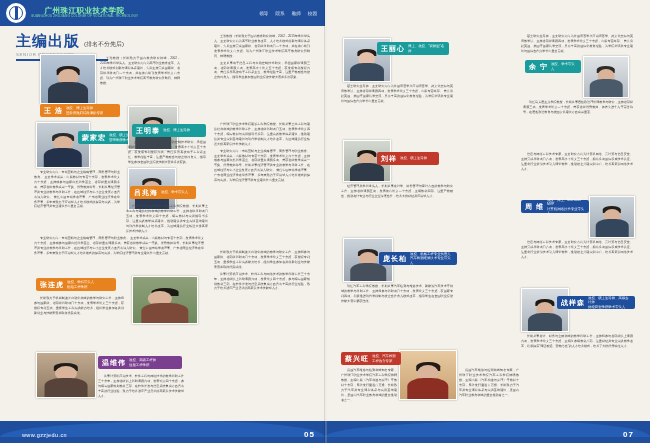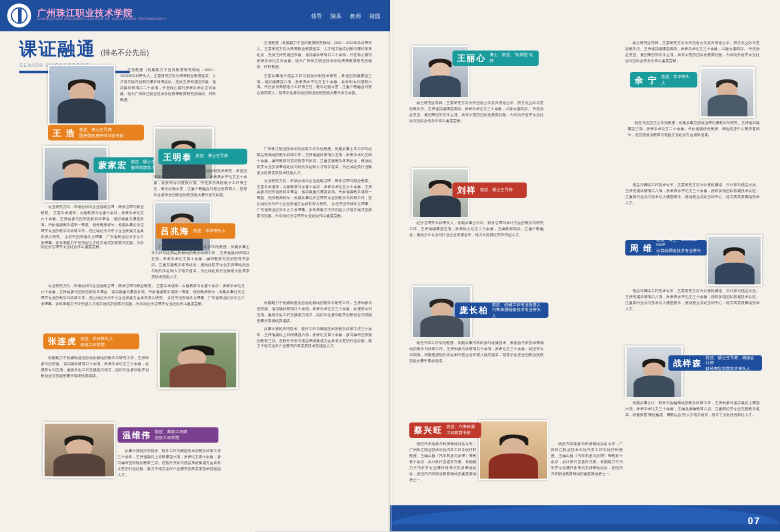--- a/index.html
+++ b/index.html
@@ -10,21 +10,21 @@
   .leaf.right{background:#f4f1ea;}
   .gutter{position:absolute;left:324px;top:0;width:3px;height:443px;
     background:linear-gradient(to right,rgba(0,0,0,.18),rgba(0,0,0,.05),rgba(255,255,255,.35),rgba(0,0,0,.06));z-index:40;}
   
   .hdr{position:absolute;left:0;top:0;height:26px;width:100%;background:#1f4e9c;display:flex;align-items:center;z-index:20;}
   .hdr.left{background:#1f4e9c;}
   .logo{width:20px;height:20px;margin-left:6px;border-radius:50%;background:#fff;position:relative;flex:0 0 auto;}
   .logo:after{content:"";position:absolute;left:3px;top:3px;width:14px;height:14px;border-radius:50%;
     border:1.5px solid #1f4e9c;box-sizing:border-box;}
   .logo:before{content:"";position:absolute;left:8.5px;top:4px;width:3px;height:12px;background:#1f4e9c;}
-  .sch{margin-left:5px;color:#f9a8d4;line-height:1.05;}
+  .sch{margin-left:5px;color:#86efac;line-height:1.05;text-align:center;}
   .sch .cn{font-size:7.5px;letter-spacing:.5px;font-weight:bold;}
   .sch .en{font-size:3px;letter-spacing:.2px;opacity:.85;}
   .hdr-nav{margin-left:auto;margin-right:8px;display:flex;gap:7px;}
   .hdr-nav span{color:#dfe7f5;font-size:4.6px;}
   .hdr-right-title{margin-left:auto;margin-right:10px;color:#fff;font-size:9px;letter-spacing:2px;font-weight:bold;}
   
   .sect{position:absolute;left:16px;top:32px;}
   .sect .t1{color:#1f4e9c;font-size:15px;font-weight:bold;letter-spacing:1px;}
   .sect .t2{color:#8d98a8;font-size:4.4px;letter-spacing:.6px;margin-top:1px;}
   .sect .rank{color:#444;font-size:6px;margin-left:4px;font-weight:normal;letter-spacing:0;}
@@ -65,21 +65,21 @@
         </div>
         <div class="hdr-nav">
           <span>领导</span>
           <span>院系</span>
           <span>教师</span>
           <span>校园</span>
         </div>
       </div>
 
       <div class="sect">
-        <div class="t1"><span>课证融通</span><span class="rank">(排名不分先后)</span></div>
+        <div class="t1"><span>主编出版</span><span class="rank">(排名不分先后)</span></div>
         <div class="t2">SENIOR PROFESSORS</div>
         <div class="bar"></div>
       </div>
 
       <div class="prof">
         <div class="photo" style="left:40px;top:54px;width:54px;height:48px;">
           <div class="ph">
               <div class="bg" style="background:linear-gradient(#b9c7d6,#8ea2b8)"></div>
               <div class="hair"></div>
               <div class="face"></div>
@@ -204,20 +204,26 @@
       <div class="body" style="left:214px;top:250px;width:96px;">
         <p>长期致力于机械制造及自动化领域的教学与研究工作，主持和参与国家级、省部级科研项目十余项，发表学术论文三十余篇，获授权专利五项。重视学生工程实践能力培养，组织学生参加各类创新创业与技能竞赛并取得优异成绩。</p>
         <p>从事计算机应用技术、软件工程与网络技术的教学科研工作三十余年，主持省级以上科研课题六项，发表论文四十余篇，参与编写国家规划教材三部。在软件开发与信息系统集成方面具有丰富的行业经验，致力于培养适应产业需求的高素质技术技能型人才。</p>
       </div>
       <div class="body" style="left:34px;top:236px;width:170px;">
         <p>专业研究方向：市场营销与企业战略管理，商务管理与职业教育。
 主要学术成果：出版教材与专著十余部，发表学术论文六十余篇，主持或参与国家自然科学基金、省部级重点课题多项。曾获省级教学成果一等奖、优秀教师称号，长期从事经济管理类专业的教学与科研工作，在区域经济与中小企业发展方面具有深入研究。
 兼任中国市场学会理事、广东省商业经济学会常务理事。多年来致力于应用型人才培养模式的探索与实践，为学院经济管理类专业建设作出重要贡献。</p>
       </div>
 
+      <div class="foot">
+        <div class="wave"></div>
+          <div class="wave2"></div>
+        <div class="site">www.gzzjedu.cn</div>
+        <div class="cornerNum" style="right:10px;">05</div>
+      </div>
     </div>
 
     <div class="leaf right">
 
       <div class="prof">
         <div class="photo" style="left:18px;top:38px;width:46px;height:42px;">
           <div class="ph">
               <div class="bg" style="background:linear-gradient(#cfd6de,#a0abb6)"></div>
               <div class="hair" style="background:#241d18"></div>
               <div class="face" style="background:#e3c1aa"></div>

